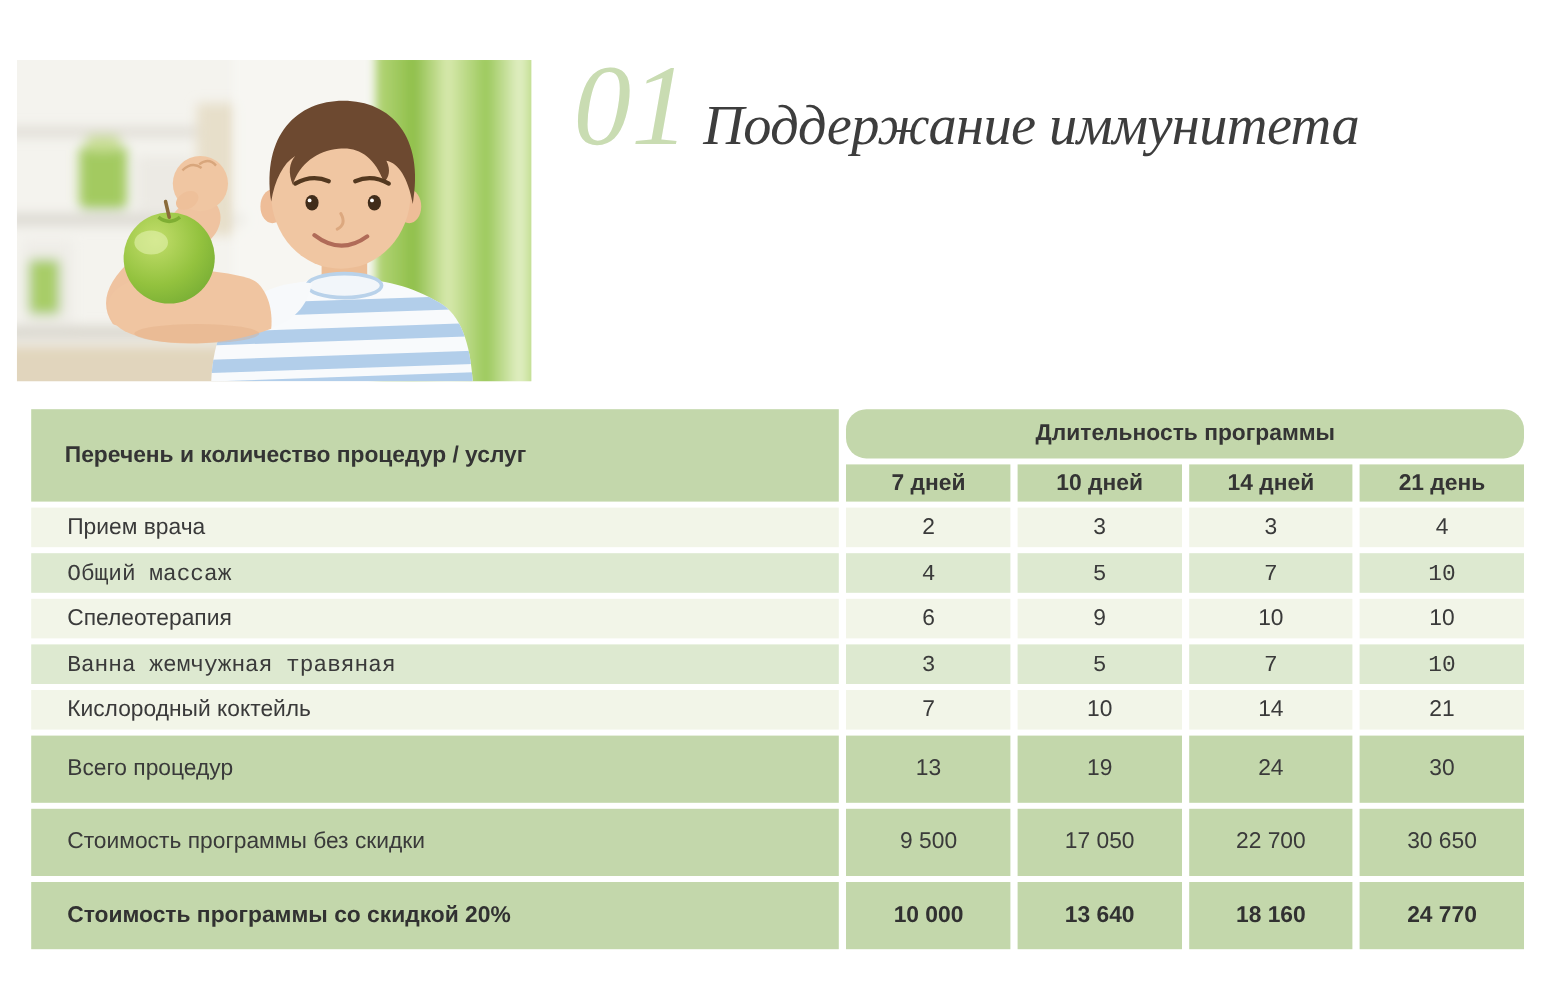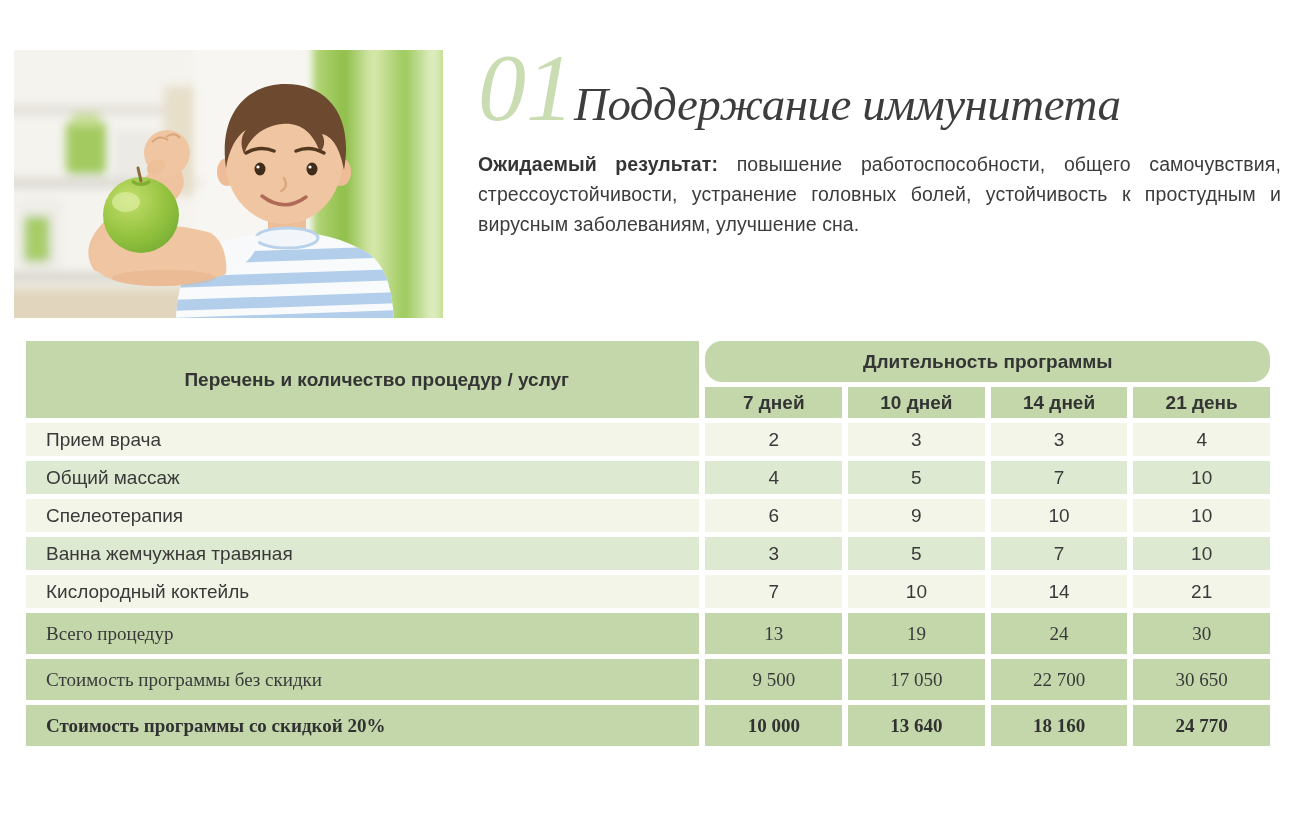--- a/index.html
+++ b/index.html
@@ -16,21 +16,21 @@
     font-family:"Liberation Sans",sans-serif;color:var(--text-dark);
   }
   .page{position:relative;width:1292px;height:831px;overflow:hidden;background:#fff;}
 
   
   .photo{position:absolute;left:14px;top:50px;width:429px;height:268px;overflow:hidden;}
   .photo svg{display:block;width:100%;height:100%;}
 
   
   .hero{position:absolute;left:478px;top:42px;width:803px;}
-  .heading{display:flex;align-items:baseline;gap:0;}
+  .heading{display:flex;align-items:baseline;gap:12px;}
   .num{
     font-family:"Liberation Serif",serif;font-style:italic;font-weight:400;
     font-size:96px;line-height:0.95;color:var(--number-green);
   }
   .title{
     font-family:"Liberation Serif",serif;font-style:italic;font-weight:400;
     font-size:47px;color:#3d3d3d;letter-spacing:-0.5px;line-height:1.05;
   }
   .para{
     margin-top:16px;font-size:19.5px;line-height:30px;
@@ -39,28 +39,28 @@
   .para + .para{margin-top:17px;}
   .para b{font-weight:700;color:#353535;}
 
   
   .table-wrap{position:absolute;left:20px;top:336px;width:1256px;}
   table{width:100%;border-collapse:separate;border-spacing:6px 5px;table-layout:fixed;}
   th,td{vertical-align:middle;padding:0;}
   thead th{
     background:var(--accent-green);font-weight:700;font-size:19px;color:#343434;
   }
-  th.left-head{text-align:center;padding-left:28px;}
+  th.left-head{text-align:left;padding-left:28px;}
   tr.hrow1 th.duration-head{height:41px;border-radius:17px;}
   tr.hrow2 th{height:31px;}
-  td.label-cell{text-align:left;padding-left:20px;font-size:19px;height:33px;}
+  td.label-cell{text-align:left;padding-left:30px;font-size:19px;height:33px;}
   td.value-cell{text-align:center;font-size:19px;}
   tr.row-cream td{background:var(--row-cream);}
-  tr.row-light td{background:var(--row-green-light);}
-  tr.row-green td{background:var(--accent-green);height:41px;font-family:Liberation Serif, serif;}
+  tr.row-light td{background:var(--row-green-light);font-family:Liberation Mono, monospace;}
+  tr.row-green td{background:var(--accent-green);height:56px;}
   tr.bold td{font-weight:700;color:#313131;}
 
   
   .footnote{position:absolute;left:15px;top:744px;width:1264px;display:flex;align-items:center;}
   .footnote .icon{width:101px;height:82px;flex:none;}
   .footnote .icon svg{display:block;width:100%;height:100%;}
   .footnote .text{font-size:19.5px;letter-spacing:0.1px;color:#3b3b3b;margin-left:8px;}
 </style>
 </head>
 <body>
@@ -160,21 +160,20 @@
         </g>
       </g>
     </svg>
   </div>
 
   <div class="hero">
     <div class="heading">
       <div class="num">01</div>
       <div class="title">Поддержание иммунитета</div>
     </div>
-    <p class="para"><b>Ожидаемый результат:</b> <span>повышение работоспособности, общего самочувствия, стрессоустойчивости, устранение головных болей, устойчивость к простудным и вирусным заболеваниям, улучшение сна.</span></p>
   </div>
 
   <div class="table-wrap">
     <table>
       <colgroup>
         <col style="width:55.2%">
         <col style="width:11.2%">
           <col style="width:11.2%">
           <col style="width:11.2%">
           <col style="width:11.2%">

